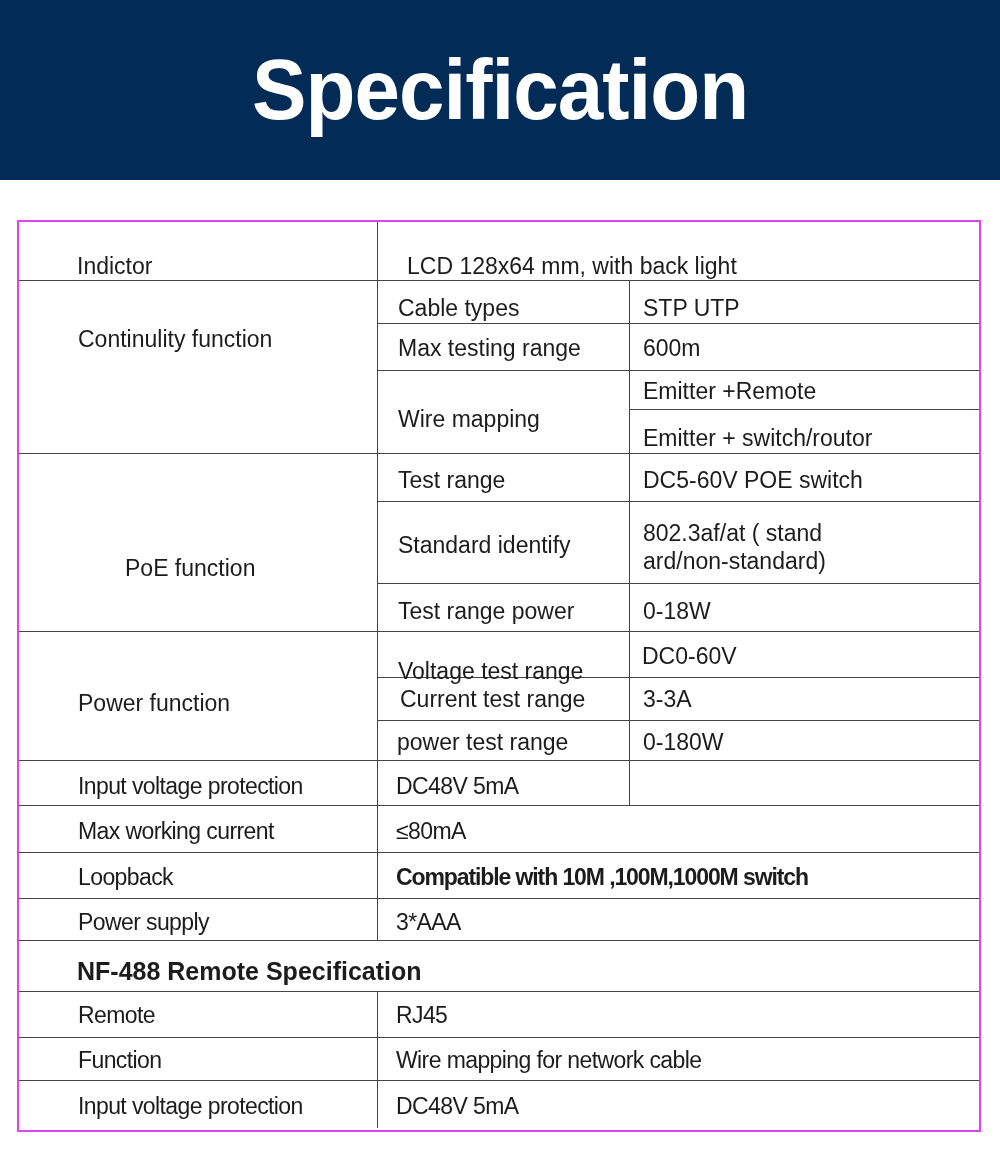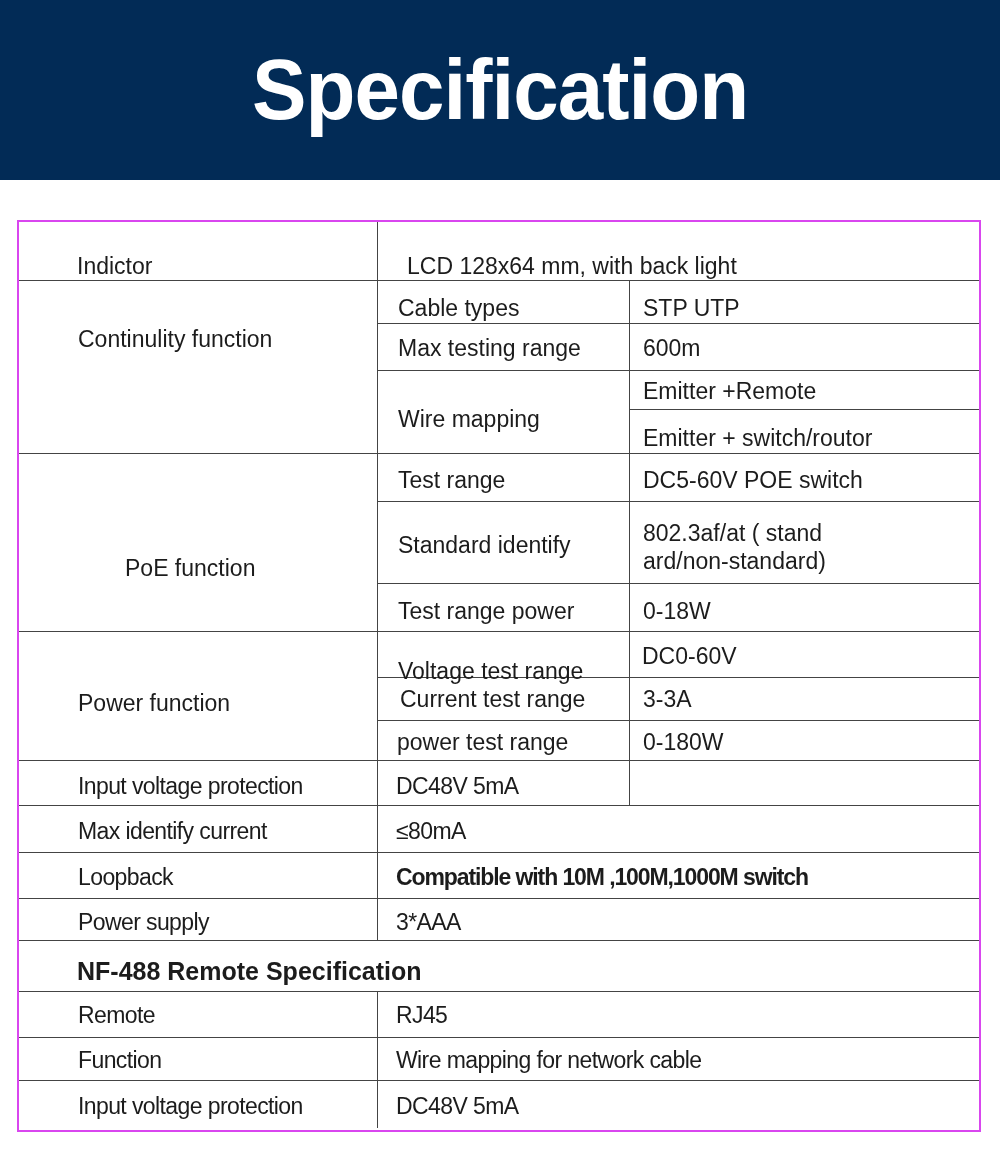--- a/index.html
+++ b/index.html
@@ -69,21 +69,21 @@
   <div class="cell" style="left:59px;top:468px;">Power function</div>
   <div class="cell" style="left:379px;top:405px;margin-top:31px;">Voltage test range</div>
   <div class="cell" style="left:623px;top:421px;">DC0-60V</div>
   <div class="cell" style="left:381px;top:464px;">Current test range</div>
   <div class="cell" style="left:624px;top:464px;">3-3A</div>
   <div class="cell" style="left:378px;top:507px;">power test range</div>
   <div class="cell" style="left:624px;top:507px;">0-180W</div>
 
   <div class="cell narrow" style="left:59px;top:551px;">Input voltage protection</div>
   <div class="cell narrow" style="left:377px;top:551px;">DC48V 5mA</div>
-  <div class="cell narrow" style="left:59px;top:596px;">Max identify current</div>
+  <div class="cell narrow" style="left:59px;top:596px;">Max working current</div>
   <div class="cell narrow" style="left:377px;top:596px;">≤80mA</div>
   <div class="cell narrow" style="left:59px;top:642px;">Loopback</div>
   <div class="cell narrow" style="left:377px;top:642px;letter-spacing:-1.1px;font-weight:bold;">Compatible with 10M ,100M,1000M switch</div>
   <div class="cell narrow" style="left:59px;top:687px;">Power supply</div>
   <div class="cell narrow" style="left:377px;top:687px;">3*AAA</div>
 
   <div class="cell bold" style="left:58px;top:736px;">NF-488 Remote Specification</div>
   <div class="cell narrow" style="left:59px;top:780px;">Remote</div>
   <div class="cell narrow" style="left:377px;top:780px;">RJ45</div>
   <div class="cell narrow" style="left:59px;top:825px;">Function</div>

